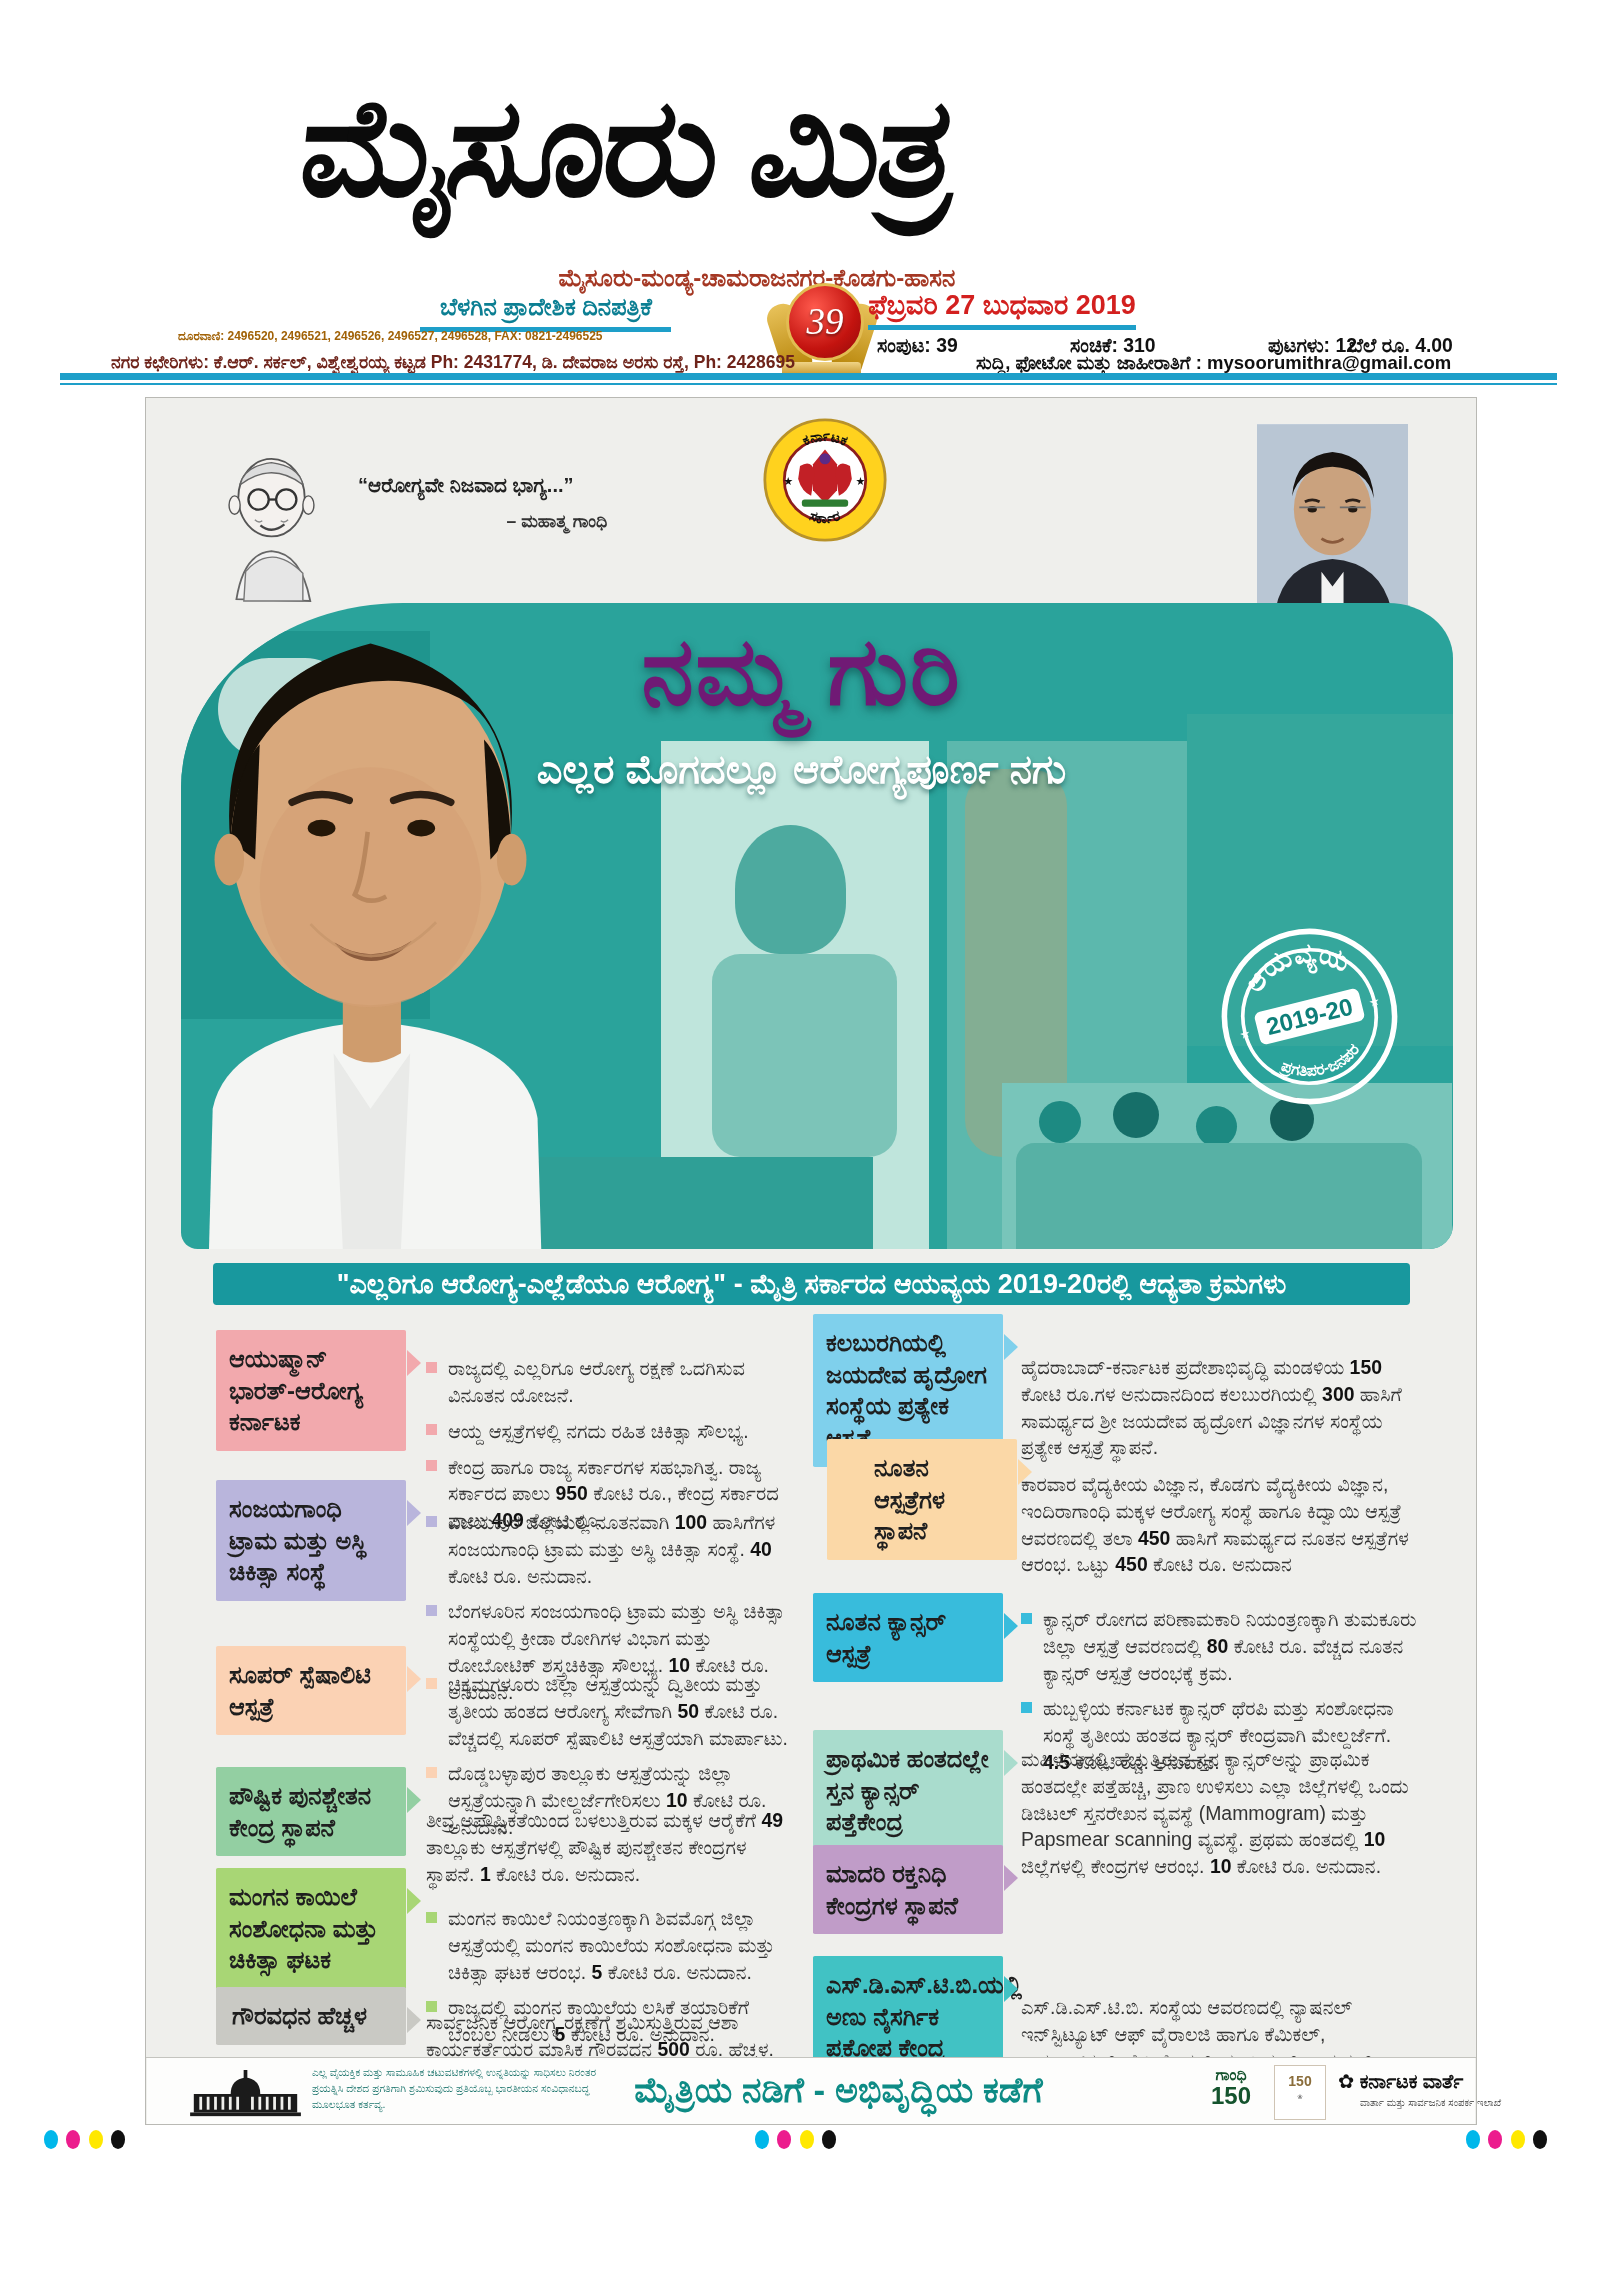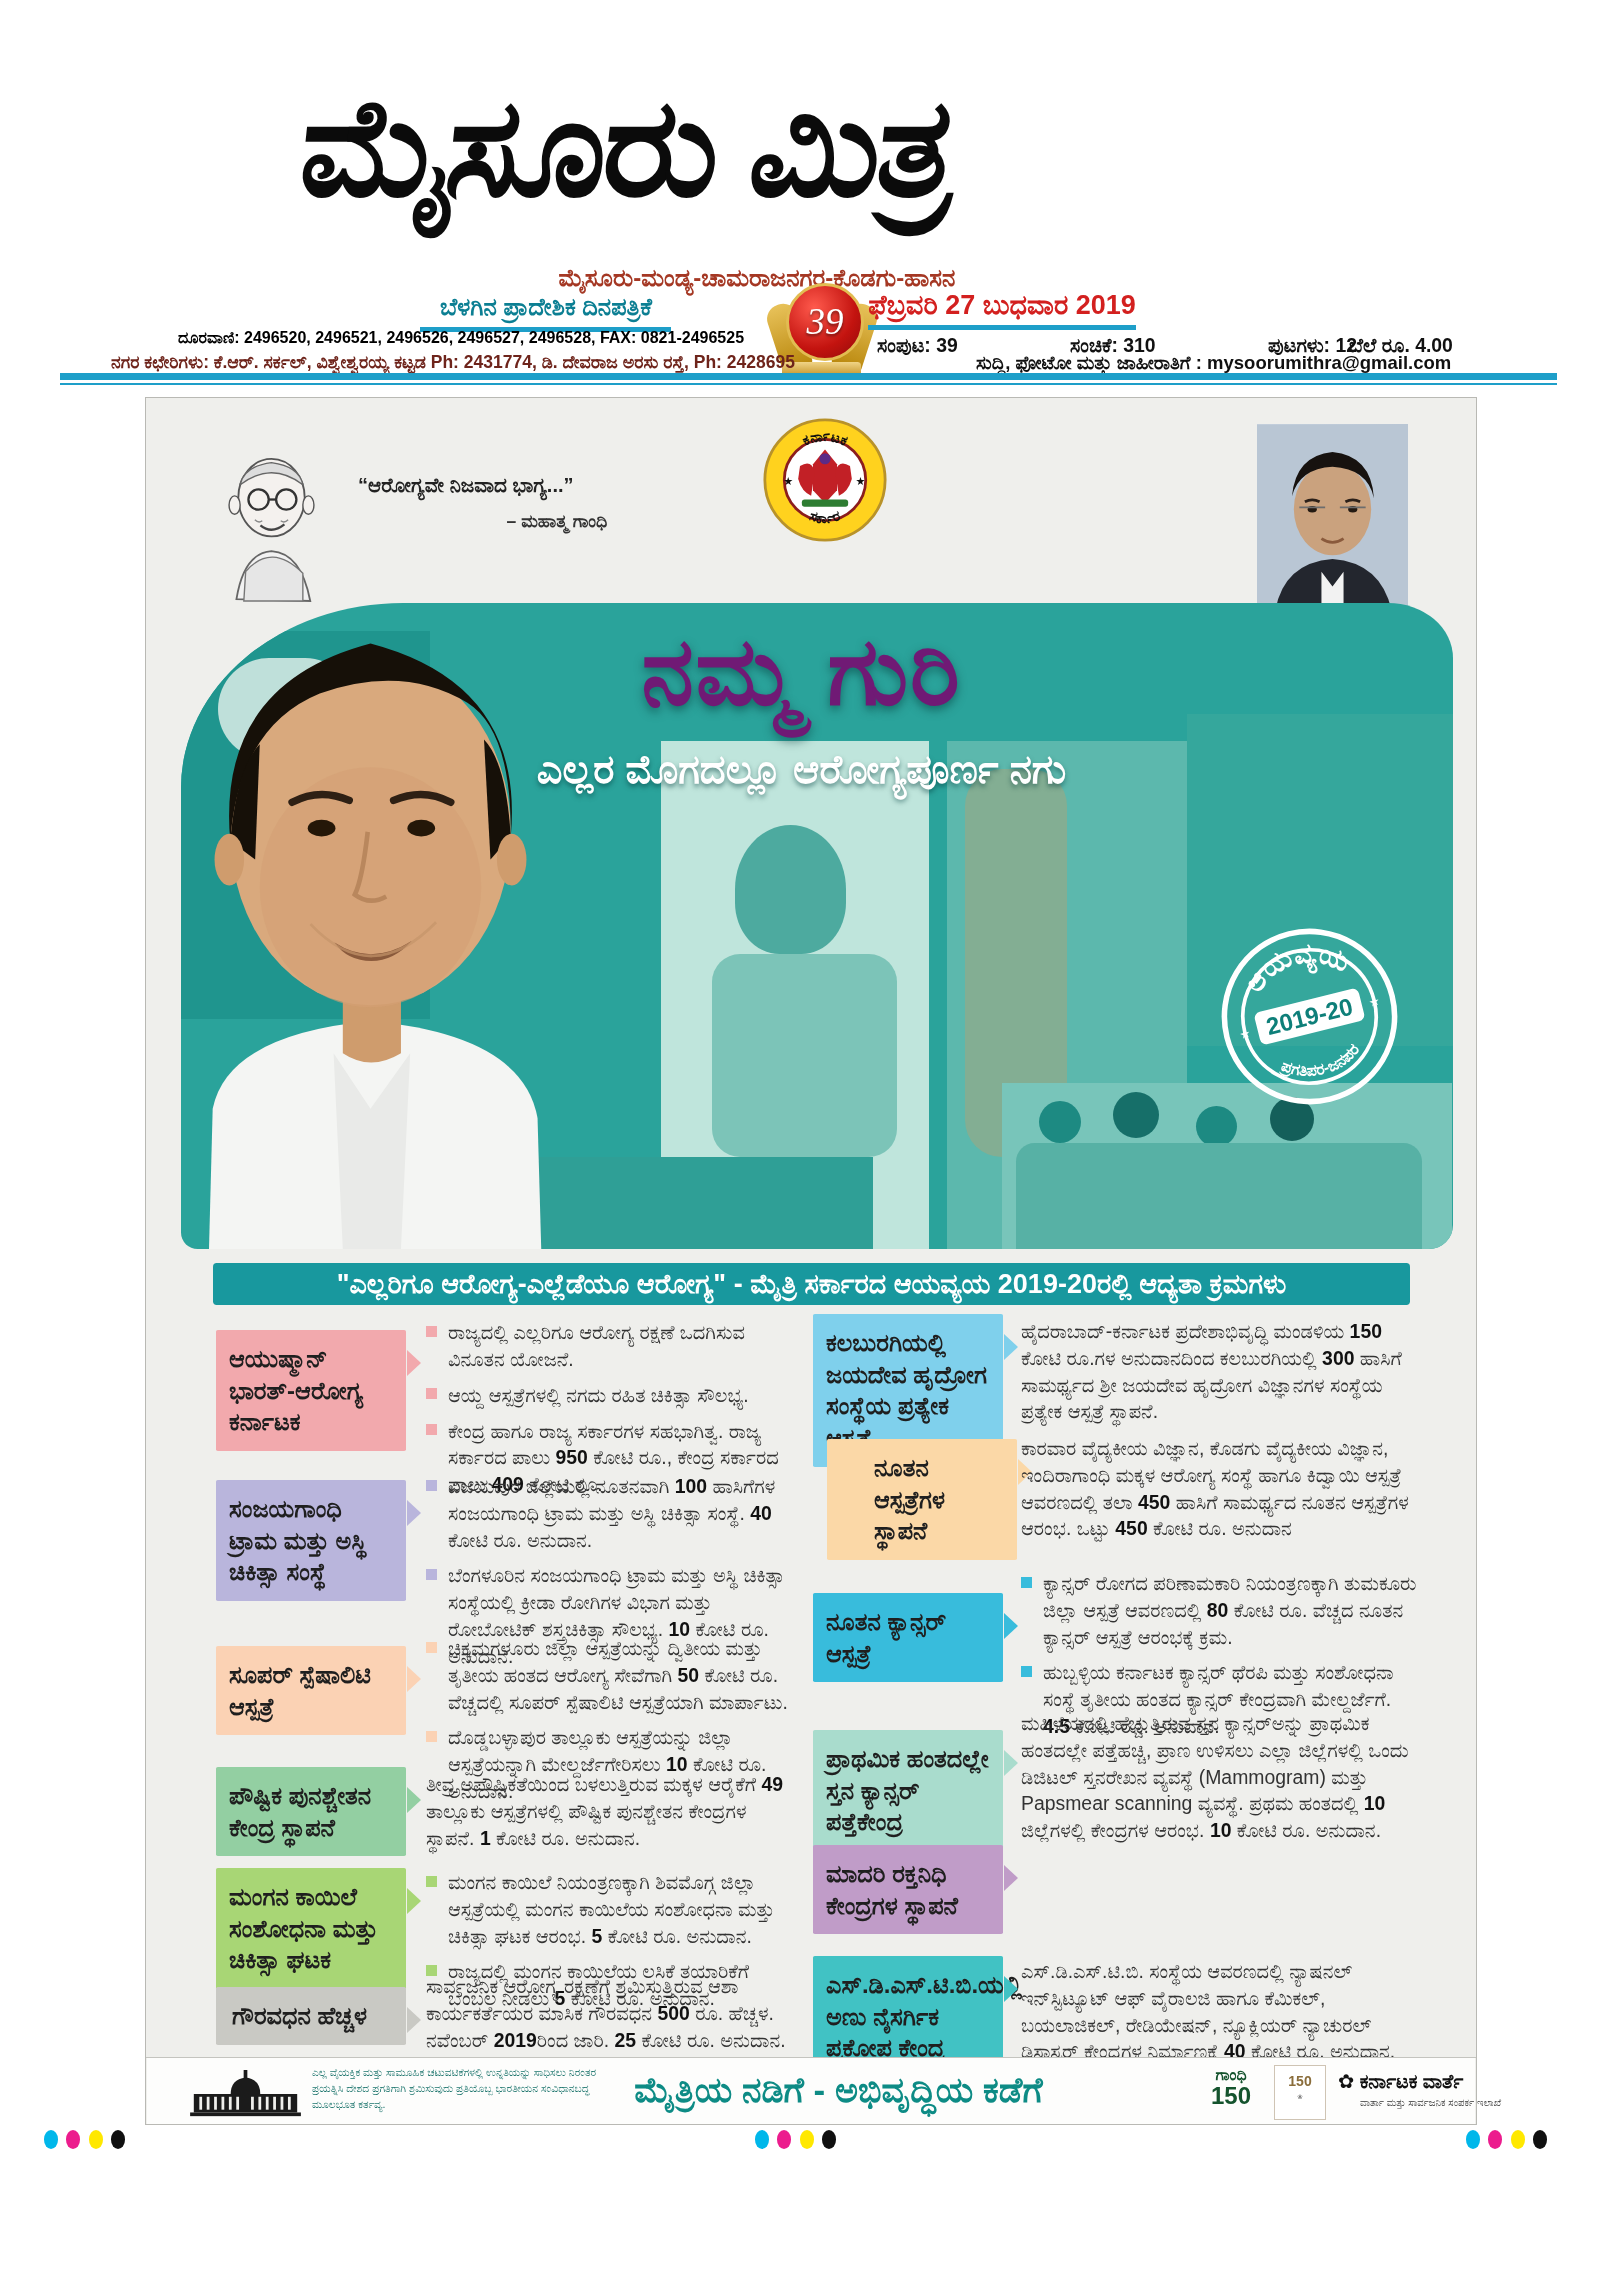--- a/index.html
+++ b/index.html
@@ -11,21 +11,21 @@
   .masthead{left:138px;top:55px;width:978px;height:185px;text-align:center;
     font-size:137px;font-weight:900;color:#0b0b0b;letter-spacing:-3.7px;line-height:185px;
     transform:skewX(-6deg);white-space:nowrap;}
   .subtitle{left:434px;top:264px;width:646px;text-align:center;font-size:24px;font-weight:bold;color:#a53824;}
   .tagline{left:417px;top:293px;width:258px;text-align:center;font-size:24px;font-weight:bold;color:#0c7f93;}
   .tagline-rule{left:420px;top:327px;width:251px;height:4.6px;background:#1e9fc9;}
   .date-line{left:868px;top:290px;width:268px;text-align:center;font-size:27px;font-weight:bold;color:#d3201f;}
   .date-rule{left:868px;top:325px;width:268px;height:4.6px;background:#1e9fc9;}
   .vol-row{left:877px;top:334px;width:480px;display:flex;justify-content:space-between;font-size:19.4px;font-weight:bold;color:#111;}
   .price{left:1349px;top:334px;width:166px;font-size:19.4px;font-weight:bold;color:#111;}
-  .phone1{left:178px;top:329px;font-size:16px;font-weight:bold;color:#000000;}
+  .phone1{left:178px;top:329px;font-size:12px;font-weight:bold;color:#a16207;}
   .phone2{left:111px;top:352px;font-size:17.5px;font-weight:bold;color:#6e241b;}
   .email-line{left:976px;top:352px;font-size:18.5px;font-weight:bold;color:#111;}
   .rule-thick{left:60px;top:373px;width:1497px;height:6.5px;background:#1e9fc9;}
   .rule-thin{left:60px;top:383px;width:1497px;height:1.8px;background:#1e9fc9;}
 
   
   .badge{left:773px;top:277px;width:98px;height:111px;}
   .badge .ribbon{position:absolute;width:31px;height:68px;background:linear-gradient(#e8c25a,#b8860b);border-radius:14.8px 14.8px 5.5px 5.5px;top:26px;}
   .badge .ribbon.l{left:0;transform:rotate(-18deg);}
   .badge .ribbon.r{right:0;transform:rotate(18deg);}
@@ -56,21 +56,21 @@
     text-shadow:0 2.8px 5.5px rgba(0,60,60,.55);white-space:nowrap;}
 
   .banner{left:67px;top:865px;width:1197px;height:42px;background:#18989e;border-radius:3.7px;
     color:#fff;font-size:27px;font-weight:bold;text-align:center;line-height:42px;white-space:nowrap;}
 
   
   .label-box{position:absolute;width:190px;box-sizing:border-box;padding:13px 13px;background-color:currentColor;border-radius:1.8px;}
   .label-box::after{content:'';position:absolute;right:-14.8px;top:20px;width:0;height:0;
     border-top:13px solid transparent;border-bottom:13px solid transparent;border-left:14.8px solid;}
   .ltx{color:#1f1f1f;font-size:24px;font-weight:bold;line-height:1.32;display:block;}
-  .sec-text{position:absolute;}
+  .sec-text{position:absolute;margin-top:36px;}
   .sec-text .item{display:flex;margin-bottom:9.2px;}
   .sq{flex:0 0 auto;width:11px;height:11px;margin:6.5px 11px 0 0;background:currentColor;}
   .itx{color:#333;font-size:19.4px;line-height:1.38;}
   .itx b{color:#111;}
   .left-text{left:280px;width:371px;}
   .right-text{left:875px;width:397px;}
 
   
   .ad-divider{left:0px;top:1659px;width:1330px;height:0.9px;background:#c4c4bf;}
   .ad-footer-bg{left:0.9px;top:1660px;width:1328px;height:66px;background:#fdfdfc;}

